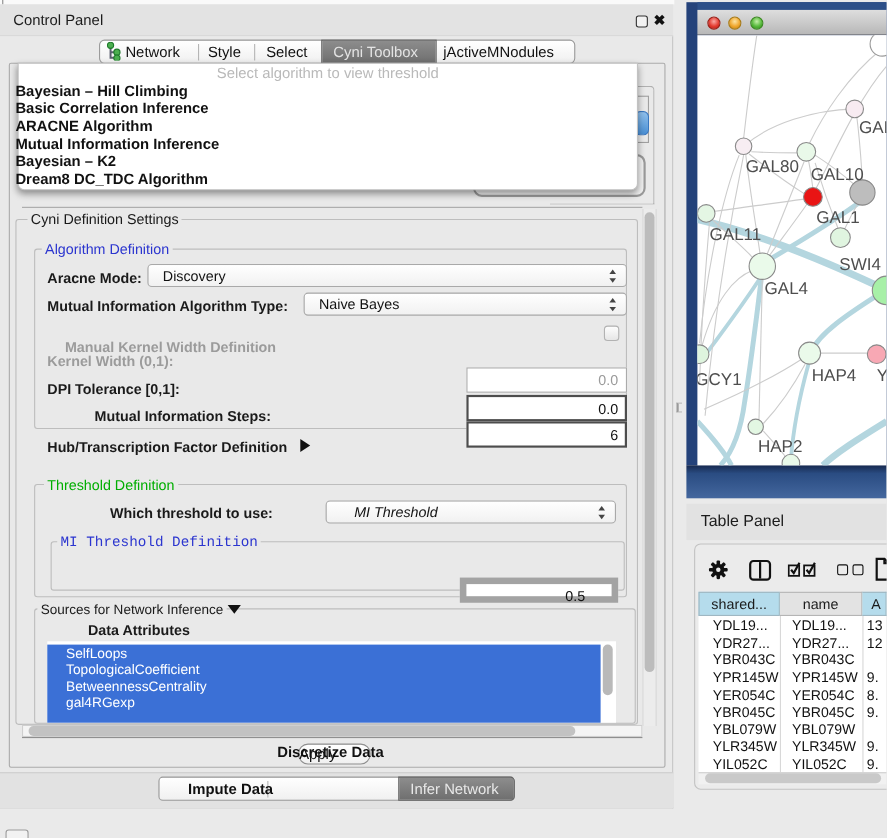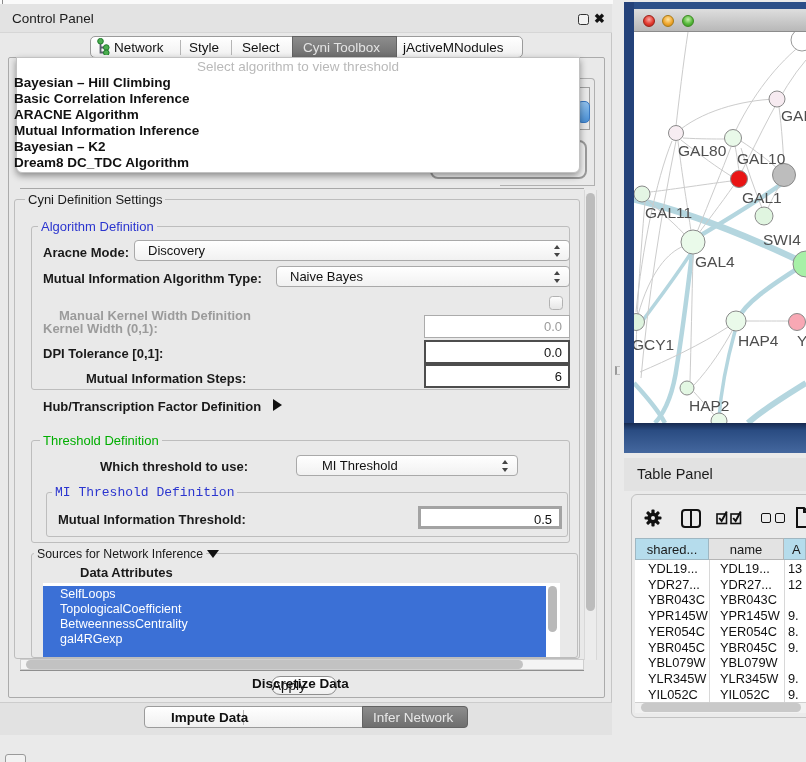--- a/index.html
+++ b/index.html
@@ -10,21 +10,21 @@
   .dis { color:#9b9b9b; }
   .gtitle { font-size:13px; color:#1a1a1a; background:#e9e9e9; padding:0 3px; white-space:nowrap; }
   .group { position:absolute; border:1px solid #bdbdbd; border-radius:3px; }
   .combo { position:absolute; background:linear-gradient(#ffffff,#f1f1f1); border:1px solid #a9a9a9; border-radius:4px; font-size:13px; color:#111; }
   .combo .tx { position:absolute; left:13px; top:2px; }
   .stepper { position:absolute; right:8px; top:50%; width:7px; height:12px; margin-top:-6px; }
   .stepper:before { content:""; position:absolute; left:0; top:0;
      border-left:3.5px solid transparent; border-right:3.5px solid transparent; border-bottom:4.5px solid #444; }
   .stepper:after { content:""; position:absolute; left:0; bottom:0;
      border-left:3.5px solid transparent; border-right:3.5px solid transparent; border-top:4.5px solid #444; }
-  .tfield { position:absolute; background:#fff; font-size:13px; color:#111; text-align:right; }
+  .tfield { position:absolute; background:#fff; font-size:13px; color:#111; text-align:right;margin-top:19px; }
   .tfield.dis { color:#9b9b9b; }
 </style>
 </head>
 <body>
 
 <div class="abs" id="cpanel" style="left:0;top:0;width:613px;height:762px;">
   <div class="abs" style="left:0;top:0;width:613px;height:4px;background:#fafafa;"></div>
   <div class="abs" style="left:2px;top:0;width:1px;height:4px;background:#8a8a8a;"></div>
   <div class="abs" style="left:0;top:4px;width:612px;height:29px;background:#e3e3e3;border-bottom:1px solid #d6d6d6;"></div>
   <div class="abs" style="left:12px;top:11px;font-size:13.5px;color:#1c1c1c;">Control Panel</div>
@@ -81,29 +81,28 @@
   <div class="tfield" style="left:424px;top:340px;width:146px;height:24px;border:2px solid #4d4d4d;padding:3px 6px 0 0;">0.0</div>
   <div class="abs lbl" style="left:43px;top:371px;padding-left:43px;">Mutual Information Steps:</div>
   <div class="tfield" style="left:424px;top:364px;width:146px;height:24px;border:2px solid #4d4d4d;padding:3px 6px 0 0;">6</div>
 
   <div class="abs lbl" style="left:43px;top:399px;">Hub/Transcription Factor Definition</div>
   <div class="abs" style="left:273px;top:399px;width:0;height:0;border-top:6.5px solid transparent;border-bottom:6.5px solid transparent;border-left:9px solid #111;"></div>
 
   <div class="group" style="left:31px;top:440px;width:539px;height:103px;"></div>
   <div class="abs gtitle" style="left:40px;top:433px;color:#00ae00;">Threshold Definition</div>
   <div class="abs lbl" style="left:100px;top:459px;">Which threshold to use:</div>
-  <div class="combo" style="left:296px;top:455px;width:222px;height:21px;">
+  <div class="combo" style="left:296px;top:455px;width:264px;height:21px;font-style:italic;">
       <span class="tx" style="left:25px;">MI Threshold</span>
       <span class="stepper"></span>
     </div>
 
   <div class="group" style="left:46px;top:492px;width:522px;height:45px;"></div>
   <div class="abs gtitle" style="left:52px;top:485px;color:#2b35cf;font-family:Liberation Mono, monospace;">MI Threshold Definition</div>
-  <div class="abs lbl" style="left:58px;top:512px;">Mutual Information Threshold:</div>
-  <div class="tfield" style="left:418px;top:506px;width:144px;height:23px;border:3px solid #a3a3a3;padding:3px 7px 0 0;">0.5</div>
+  <div class="tfield" style="left:418px;top:506px;width:144px;height:23px;border:6px solid #a3a3a3;padding:3px 24px 0 0;">0.5</div>
 
   <div class="group" style="left:31px;top:553px;width:547px;height:105px;"></div>
   <div class="abs gtitle" style="left:34px;top:547px;font-size:12.3px;">Sources for Network Inference</div>
   <div class="abs" style="left:207px;top:550px;width:0;height:0;border-left:6.5px solid transparent;border-right:6.5px solid transparent;border-top:8px solid #111;"></div>
   <div class="abs lbl" style="left:36px;top:565px;padding-left:44px;">Data Attributes</div>
 
   <div class="abs" style="left:43px;top:583px;width:517px;height:74px;background:#ffffff;"></div>
   <div class="abs" style="left:43px;top:586px;width:503px;height:71px;background:#3b70d6;"></div>
   <div class="abs" style="left:60px;top:587px;font-size:12.5px;color:#fff;line-height:15.1px;">SelfLoops<br>TopologicalCoefficient<br>BetweennessCentrality<br>gal4RGexp</div>
   <div class="abs" style="left:548px;top:586px;width:9px;height:46px;background:#b9b9b9;border-radius:4.5px;"></div>

